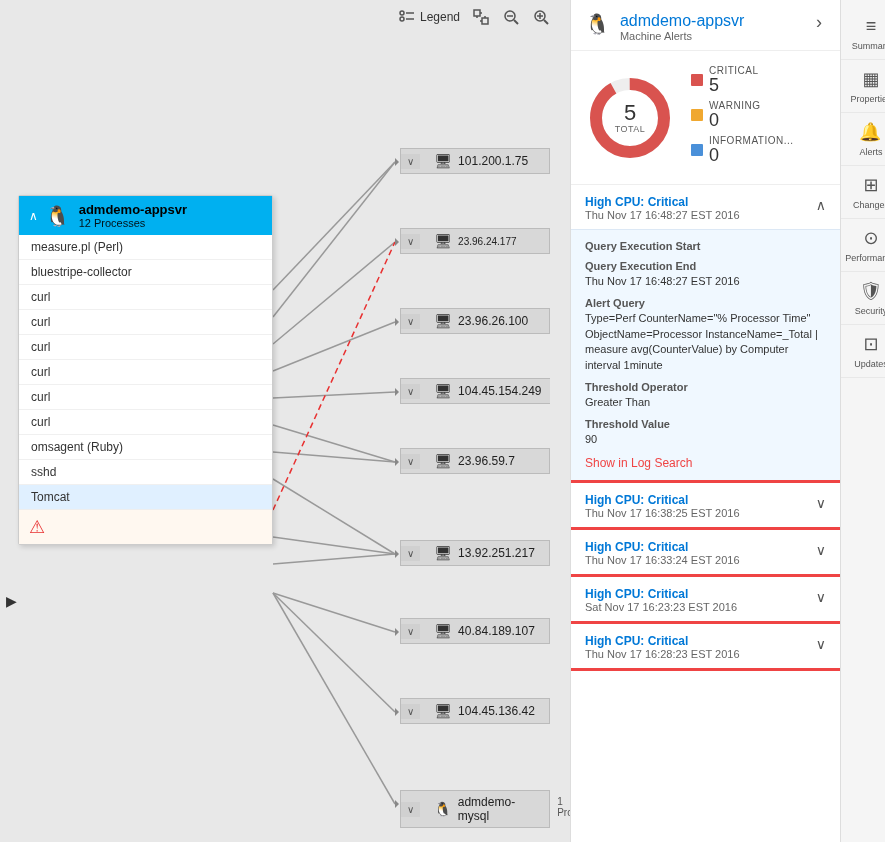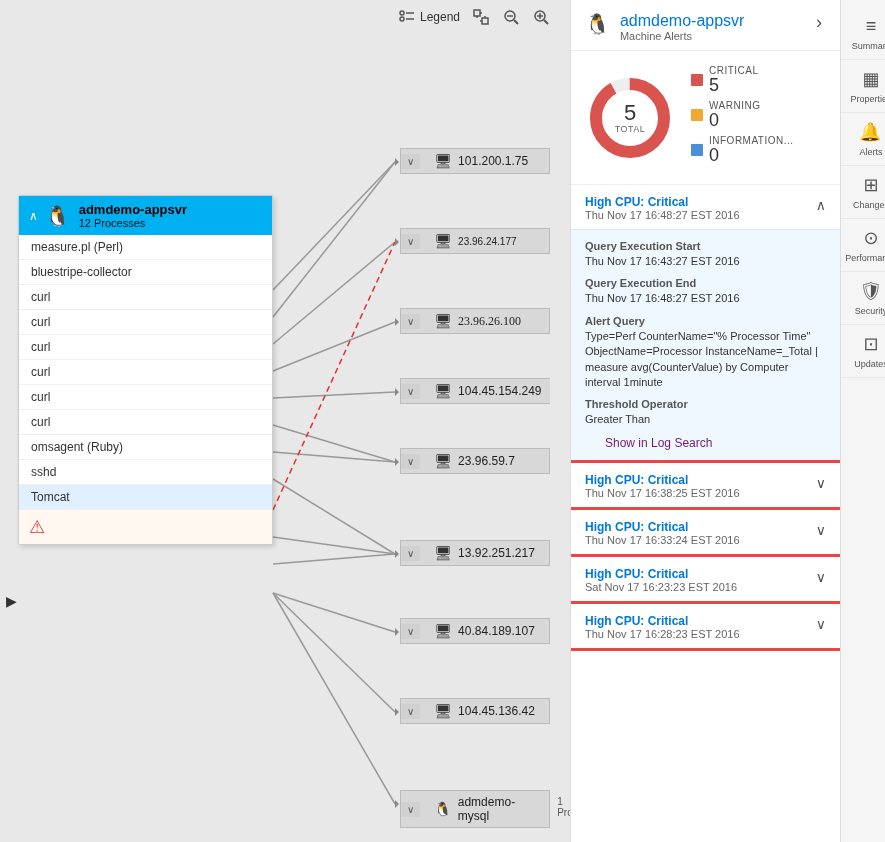--- a/index.html
+++ b/index.html
@@ -235,25 +235,24 @@
       color: #555;
       font-weight: 600;
       margin-bottom: 2px;
     }
     .detail-value {
       font-size: 11px;
       color: #333;
       line-height: 1.4;
     }
     .show-log-link {
-      color: #701a75;
+      color: #ef4444;
       font-size: 12px;
       cursor: pointer;
       text-decoration: none;
-      margin-left: 20px;
     }
 
     
     .side-icon-bar {
       flex: 0 0 60px;
       background: #f5f5f5;
       border-left: 1px solid #ddd;
       display: flex;
       flex-direction: column;
       align-items: center;
@@ -416,21 +415,21 @@
           <span style="font-size: 14px;">🖥</span>
           <span style="font-size: 10px; color: rgb(34, 34, 34);">23.96.24.177</span>
         </div>
       </div>
       <div class="remote-node" style="position: absolute; top: 308px; left: 400px; background: rgb(216, 216, 216); border: 1px solid rgb(187, 187, 187); padding: 0px; width: 150px;">
         <div style="display: flex; align-items: center; background: rgb(208, 208, 208); padding: 2px 6px;">
           <span style="font-size: 10px; color: rgb(85, 85, 85);">∨</span>
         </div>
         <div style="display: flex; align-items: center; gap: 6px; padding: 4px 8px; background: rgb(216, 216, 216);">
           <span style="font-size: 14px;">🖥</span>
-          <span style="font-size: 12px; color: rgb(34, 34, 34); font-family: Liberation Serif, serif;">23.96.26.100</span>
+          <span style="font-size: 12px; color: rgb(34, 34, 34);">23.96.26.100</span>
         </div>
       </div>
       <div class="remote-node" style="position: absolute; top: 378px; left: 400px; background: rgb(216, 216, 216); border: 1px solid rgb(187, 187, 187); padding: 0px; width: 150px;">
         <div style="display: flex; align-items: center; background: rgb(208, 208, 208); padding: 2px 6px;">
           <span style="font-size: 10px; color: rgb(85, 85, 85);">∨</span>
         </div>
         <div style="display: flex; align-items: center; gap: 6px; padding: 4px 8px; background: rgb(216, 216, 216);">
           <span style="font-size: 14px;">🖥</span>
           <span style="font-size: 12px; color: rgb(34, 34, 34);">104.45.154.249</span>
         </div>
@@ -540,30 +539,32 @@
       <div class="alert-item">
         <div class="alert-header">
           <div class="alert-header-content">
             <div class="alert-title">High CPU: Critical</div>
             <div class="alert-time">Thu Nov 17 16:48:27 EST 2016</div>
           </div>
           <div class="alert-expand">∧</div>
         </div>
         <div class="alert-detail"><div class="detail-row">
             <div class="detail-label">Query Execution Start</div>
-            <div class="detail-value">Thu Nov 17 16:43:27 EST 2016</div>
           </div><div class="detail-row">
             <div class="detail-label">Query Execution End</div>
             <div class="detail-value">Thu Nov 17 16:48:27 EST 2016</div>
           </div><div class="detail-row">
             <div class="detail-label">Alert Query</div>
             <div class="detail-value">Type=Perf CounterName="% Processor Time" ObjectName=Processor InstanceName=_Total | measure avg(CounterValue) by Computer interval 1minute</div>
           </div><div class="detail-row">
             <div class="detail-label">Threshold Operator</div>
             <div class="detail-value">Greater Than</div>
+          </div><div class="detail-row">
+            <div class="detail-label">Threshold Value</div>
+            <div class="detail-value">90</div>
           </div><a class="show-log-link" href="#">Show in Log Search</a></div>
       </div>
       <div class="alert-item">
         <div class="alert-header">
           <div class="alert-header-content">
             <div class="alert-title">High CPU: Critical</div>
             <div class="alert-time">Thu Nov 17 16:38:25 EST 2016</div>
           </div>
           <div class="alert-expand">∨</div>
         </div>

